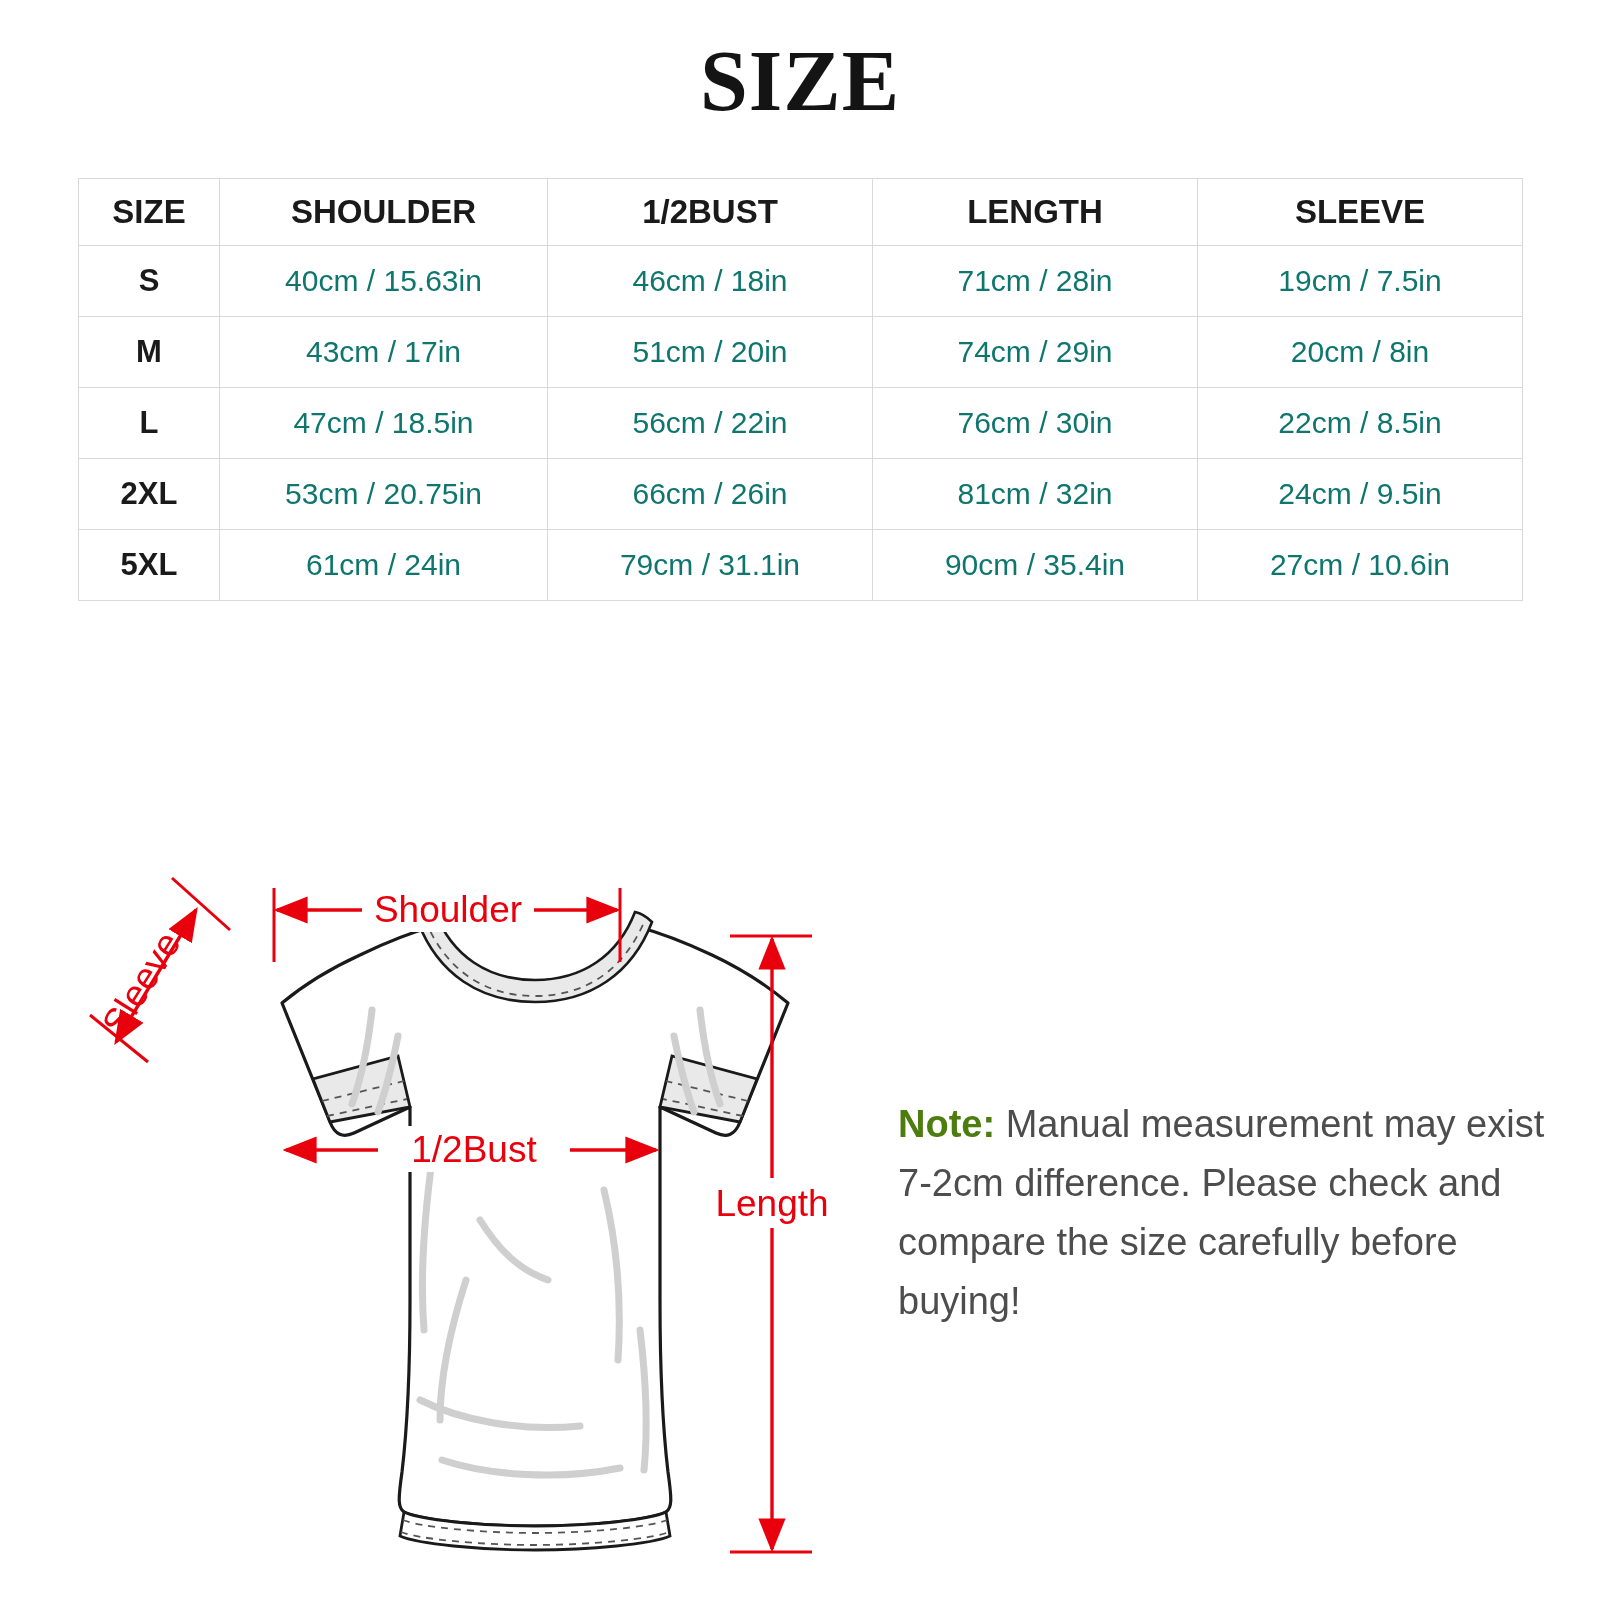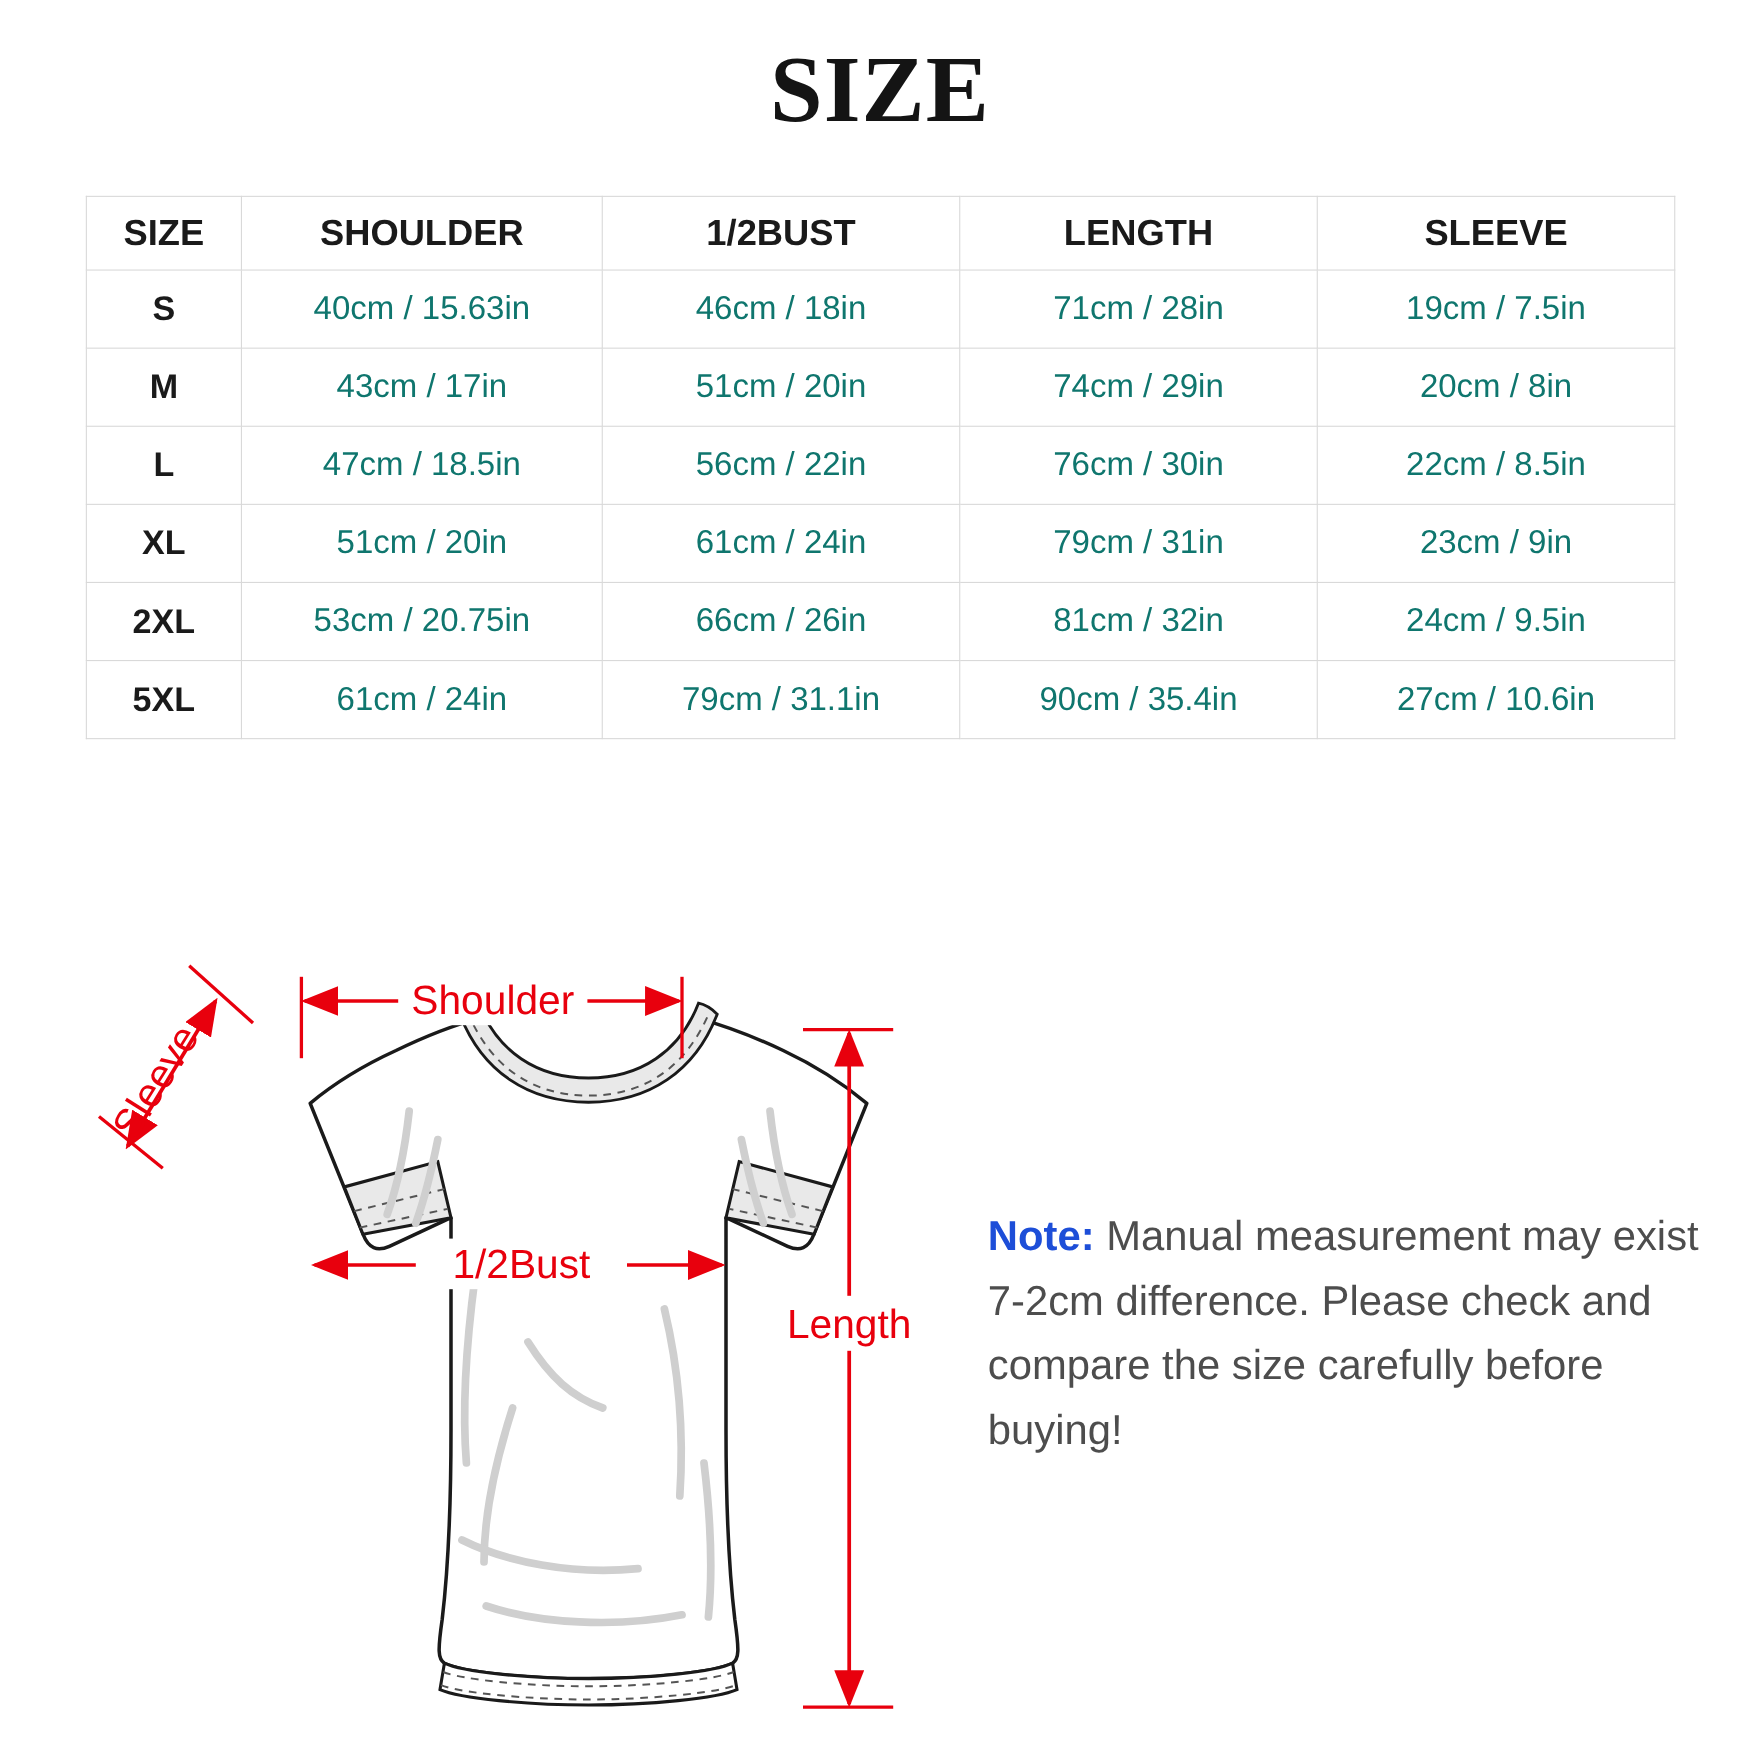--- a/index.html
+++ b/index.html
@@ -86,21 +86,21 @@
   .note {
     position: absolute;
     top: 1095px;
     left: 898px;
     width: 660px;
     font-size: 38px;
     line-height: 1.55;
     color: #4d4d4d;
   }
   .note b {
-    color: #1d4ed8;
+    color: #4d7c0f;
     font-weight: bold;
     margin-top: 17px;
   }
 </style>
 </head>
 <body>
 
 <div class="title">SIZE</div>
 
 <table class="size-table">
@@ -134,27 +134,20 @@
       <td class="val-cell">51cm / 20in</td>
       <td class="val-cell">74cm / 29in</td>
       <td class="val-cell">20cm / 8in</td>
     </tr>
     <tr>
       <td class="size-cell">L</td>
       <td class="val-cell">47cm / 18.5in</td>
       <td class="val-cell">56cm / 22in</td>
       <td class="val-cell">76cm / 30in</td>
       <td class="val-cell">22cm / 8.5in</td>
-    </tr>
-    <tr>
-      <td class="size-cell">XL</td>
-      <td class="val-cell">51cm / 20in</td>
-      <td class="val-cell">61cm / 24in</td>
-      <td class="val-cell">79cm / 31in</td>
-      <td class="val-cell">23cm / 9in</td>
     </tr>
     <tr>
       <td class="size-cell">2XL</td>
       <td class="val-cell">53cm / 20.75in</td>
       <td class="val-cell">66cm / 26in</td>
       <td class="val-cell">81cm / 32in</td>
       <td class="val-cell">24cm / 9.5in</td>
     </tr>
     <tr>
       <td class="size-cell">5XL</td>

